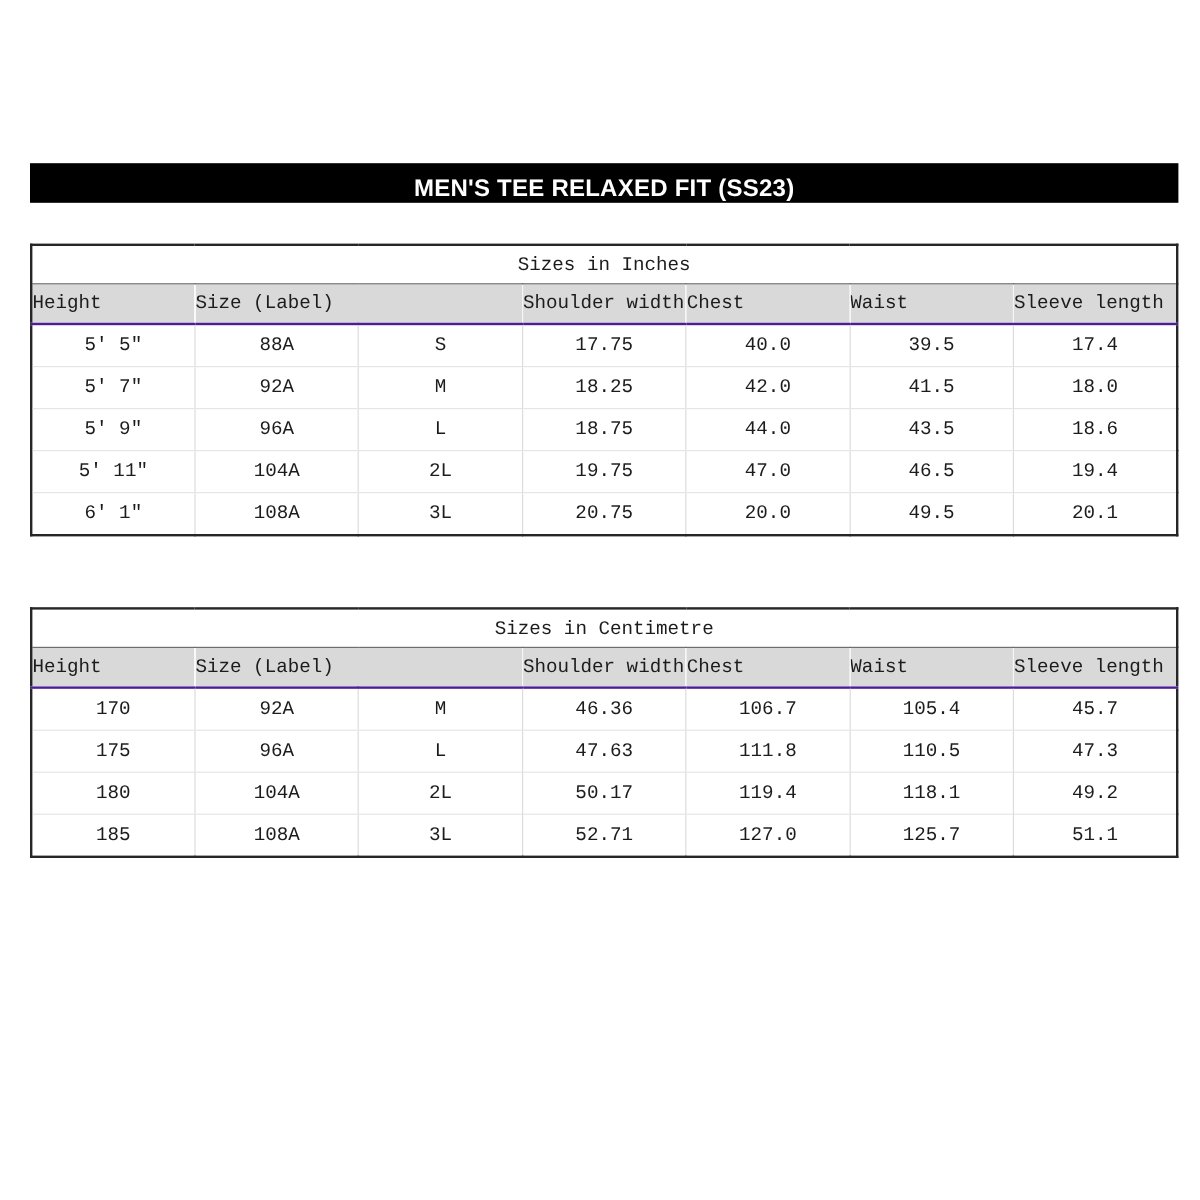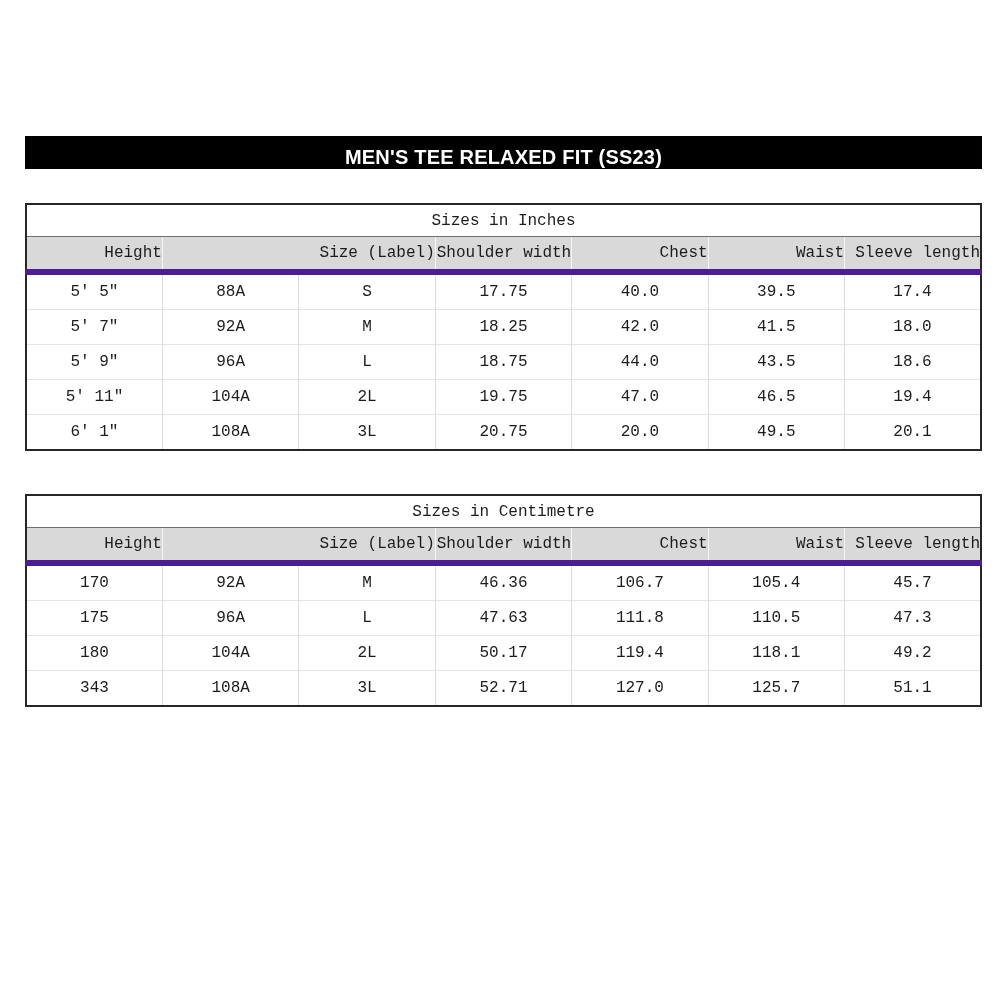--- a/index.html
+++ b/index.html
@@ -26,38 +26,38 @@
   table.size-table {
     position: absolute; left: 25px;
     width: 957px;
     border-collapse: collapse;
     table-layout: fixed;
     font-size: 16px;
     background: #ffffff;
     font-family: Liberation Mono, monospace;
   }
   table.size-table.t1 { top: 203px; }
-  table.size-table.t2 { top: 494px; padding-left: 20px; }
+  table.size-table.t2 { top: 506px; padding-left: 20px; }
 
   table.size-table { border: 2px solid #262626; }
 
   tr.caption-row th {
     height: 31px;
     font-weight: normal;
     text-align: center;
     background: #ffffff;
     border-bottom: 1px solid #6e6e6e;
     padding: 0;
   }
   tr.header-row th {
     height: 32px;
     font-weight: normal;
-    text-align: right;
+    text-align: left;
     background: #d9d9d9;
-    border-bottom: 6px solid #4c1d95;
+    border-bottom: 2px solid #4c1d95;
     border-left: 1px solid #f6f6f6;
     padding: 0;
     overflow: hidden;
     white-space: nowrap;
   }
   tr.header-row th:first-child { border-left: none; }
 
   tbody td {
     height: 34px;
     text-align: center;
@@ -197,21 +197,21 @@
       <tr>
         <td>180</td>
         <td>104A</td>
         <td>2L</td>
         <td>50.17</td>
         <td>119.4</td>
         <td>118.1</td>
         <td>49.2</td>
       </tr>
       <tr>
-        <td>343</td>
+        <td>185</td>
         <td>108A</td>
         <td>3L</td>
         <td>52.71</td>
         <td>127.0</td>
         <td>125.7</td>
         <td>51.1</td>
       </tr>
     </tbody>
   </table>
 

